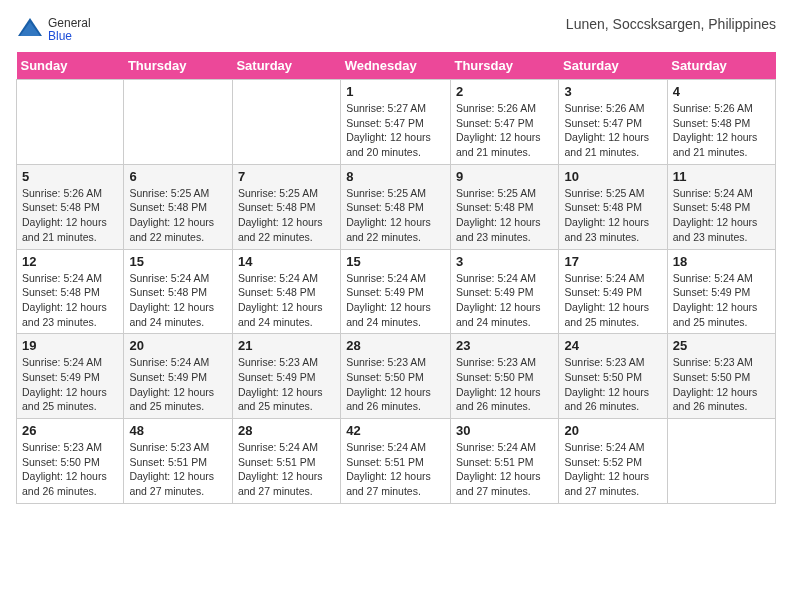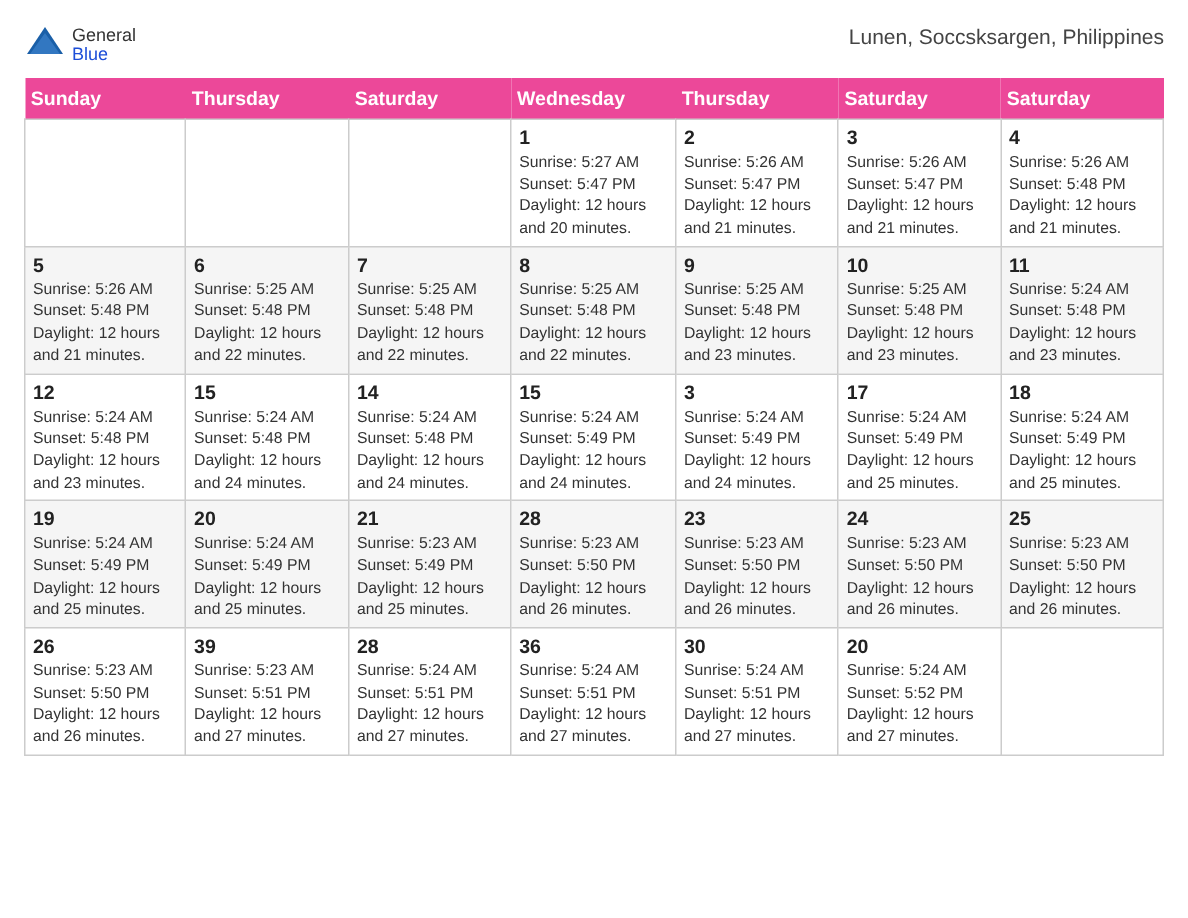--- a/index.html
+++ b/index.html
@@ -148,21 +148,21 @@
         <td><span class="day-num">19</span><span class="cell-text">Sunrise: 5:24 AM<br>Sunset: 5:49 PM<br>Daylight: 12 hours and 25 minutes.</span></td>
         <td><span class="day-num">20</span><span class="cell-text">Sunrise: 5:24 AM<br>Sunset: 5:49 PM<br>Daylight: 12 hours and 25 minutes.</span></td>
         <td><span class="day-num">21</span><span class="cell-text">Sunrise: 5:23 AM<br>Sunset: 5:49 PM<br>Daylight: 12 hours and 25 minutes.</span></td>
         <td><span class="day-num">28</span><span class="cell-text">Sunrise: 5:23 AM<br>Sunset: 5:50 PM<br>Daylight: 12 hours and 26 minutes.</span></td>
         <td><span class="day-num">23</span><span class="cell-text">Sunrise: 5:23 AM<br>Sunset: 5:50 PM<br>Daylight: 12 hours and 26 minutes.</span></td>
         <td><span class="day-num">24</span><span class="cell-text">Sunrise: 5:23 AM<br>Sunset: 5:50 PM<br>Daylight: 12 hours and 26 minutes.</span></td>
         <td><span class="day-num">25</span><span class="cell-text">Sunrise: 5:23 AM<br>Sunset: 5:50 PM<br>Daylight: 12 hours and 26 minutes.</span></td>
       </tr>
       <tr>
         <td><span class="day-num">26</span><span class="cell-text">Sunrise: 5:23 AM<br>Sunset: 5:50 PM<br>Daylight: 12 hours and 26 minutes.</span></td>
-        <td><span class="day-num">39</span><span class="cell-text">Sunrise: 5:23 AM<br>Sunset: 5:51 PM<br>Daylight: 12 hours and 27 minutes.</span></td>
+        <td><span class="day-num">48</span><span class="cell-text">Sunrise: 5:23 AM<br>Sunset: 5:51 PM<br>Daylight: 12 hours and 27 minutes.</span></td>
         <td><span class="day-num">28</span><span class="cell-text">Sunrise: 5:24 AM<br>Sunset: 5:51 PM<br>Daylight: 12 hours and 27 minutes.</span></td>
-        <td><span class="day-num">36</span><span class="cell-text">Sunrise: 5:24 AM<br>Sunset: 5:51 PM<br>Daylight: 12 hours and 27 minutes.</span></td>
+        <td><span class="day-num">42</span><span class="cell-text">Sunrise: 5:24 AM<br>Sunset: 5:51 PM<br>Daylight: 12 hours and 27 minutes.</span></td>
         <td><span class="day-num">30</span><span class="cell-text">Sunrise: 5:24 AM<br>Sunset: 5:51 PM<br>Daylight: 12 hours and 27 minutes.</span></td>
         <td><span class="day-num">20</span><span class="cell-text">Sunrise: 5:24 AM<br>Sunset: 5:52 PM<br>Daylight: 12 hours and 27 minutes.</span></td>
         <td class="empty"></td>
       </tr>
     </tbody>
 </table>
 
 </body></html>

